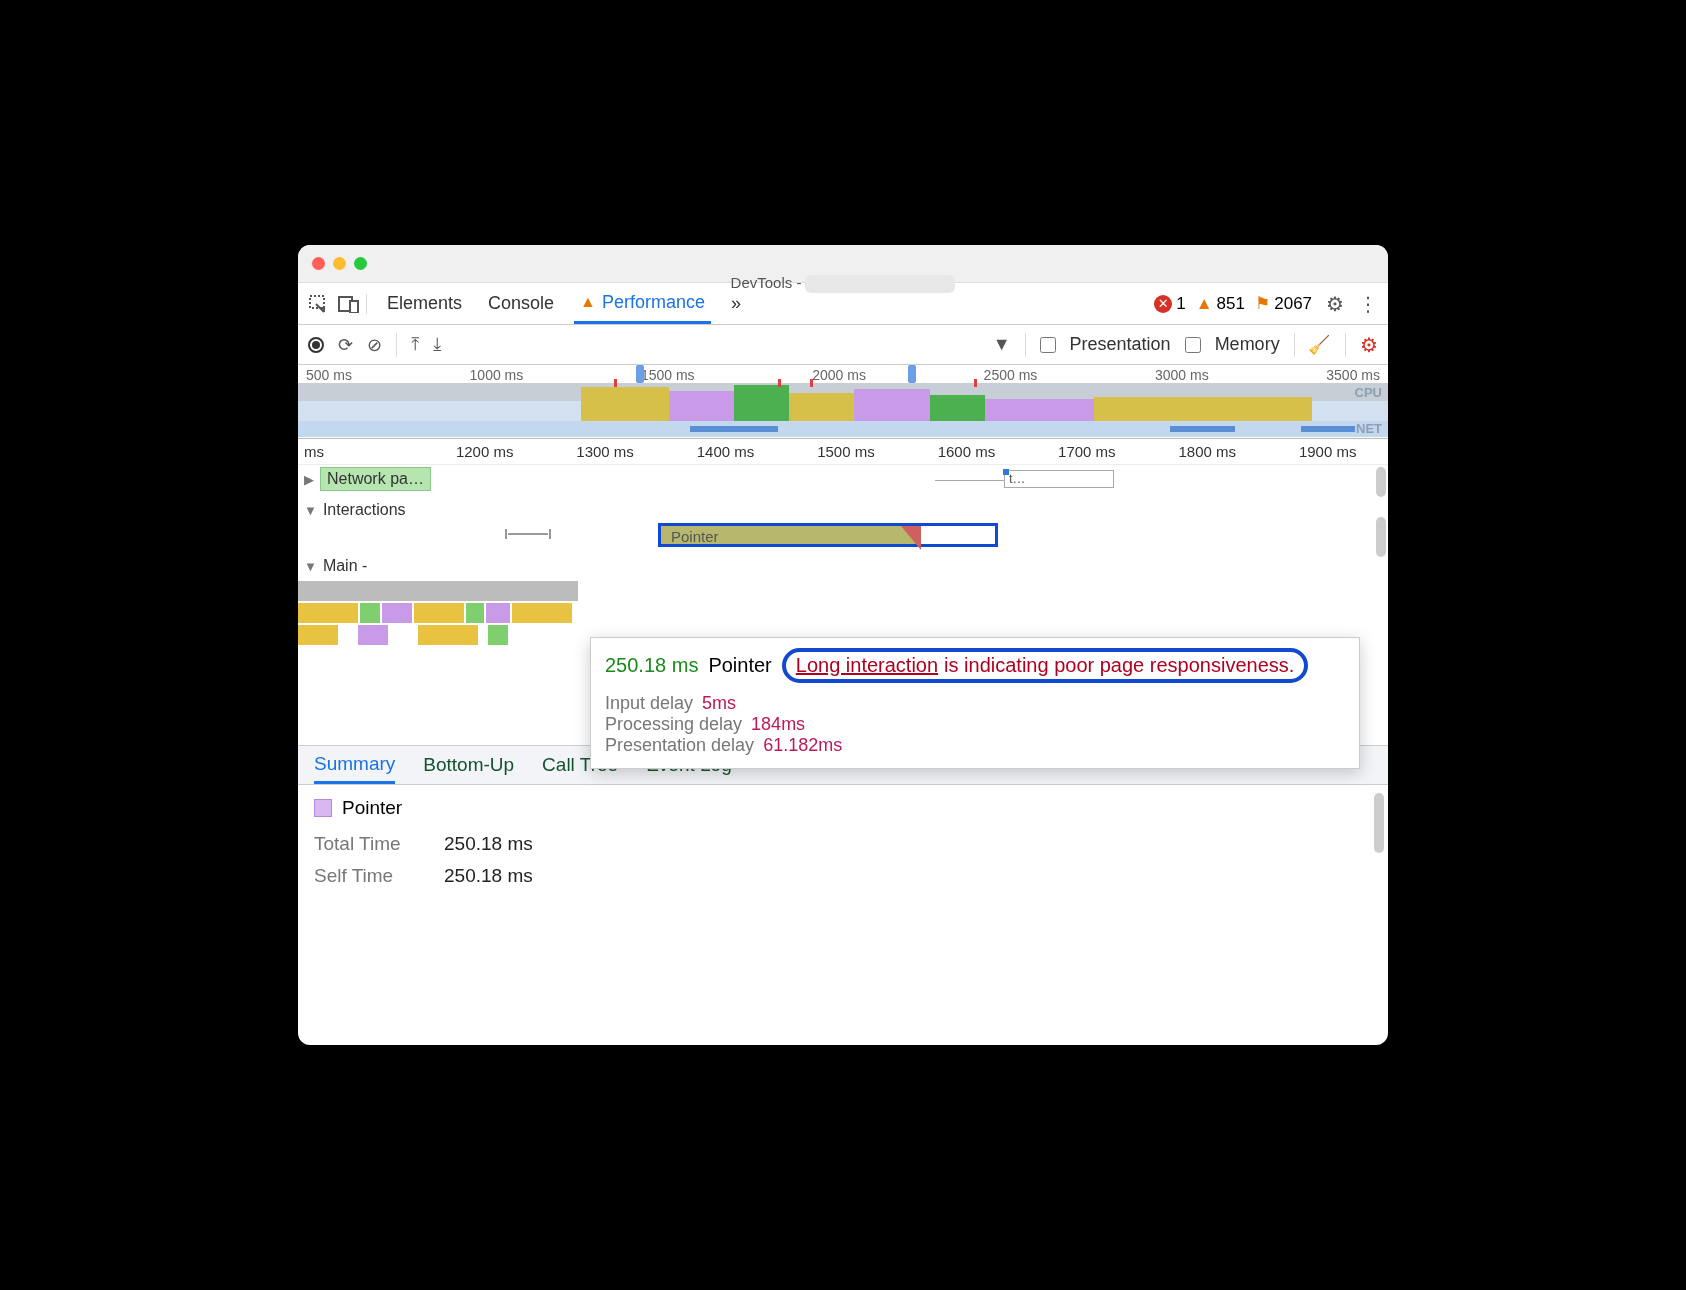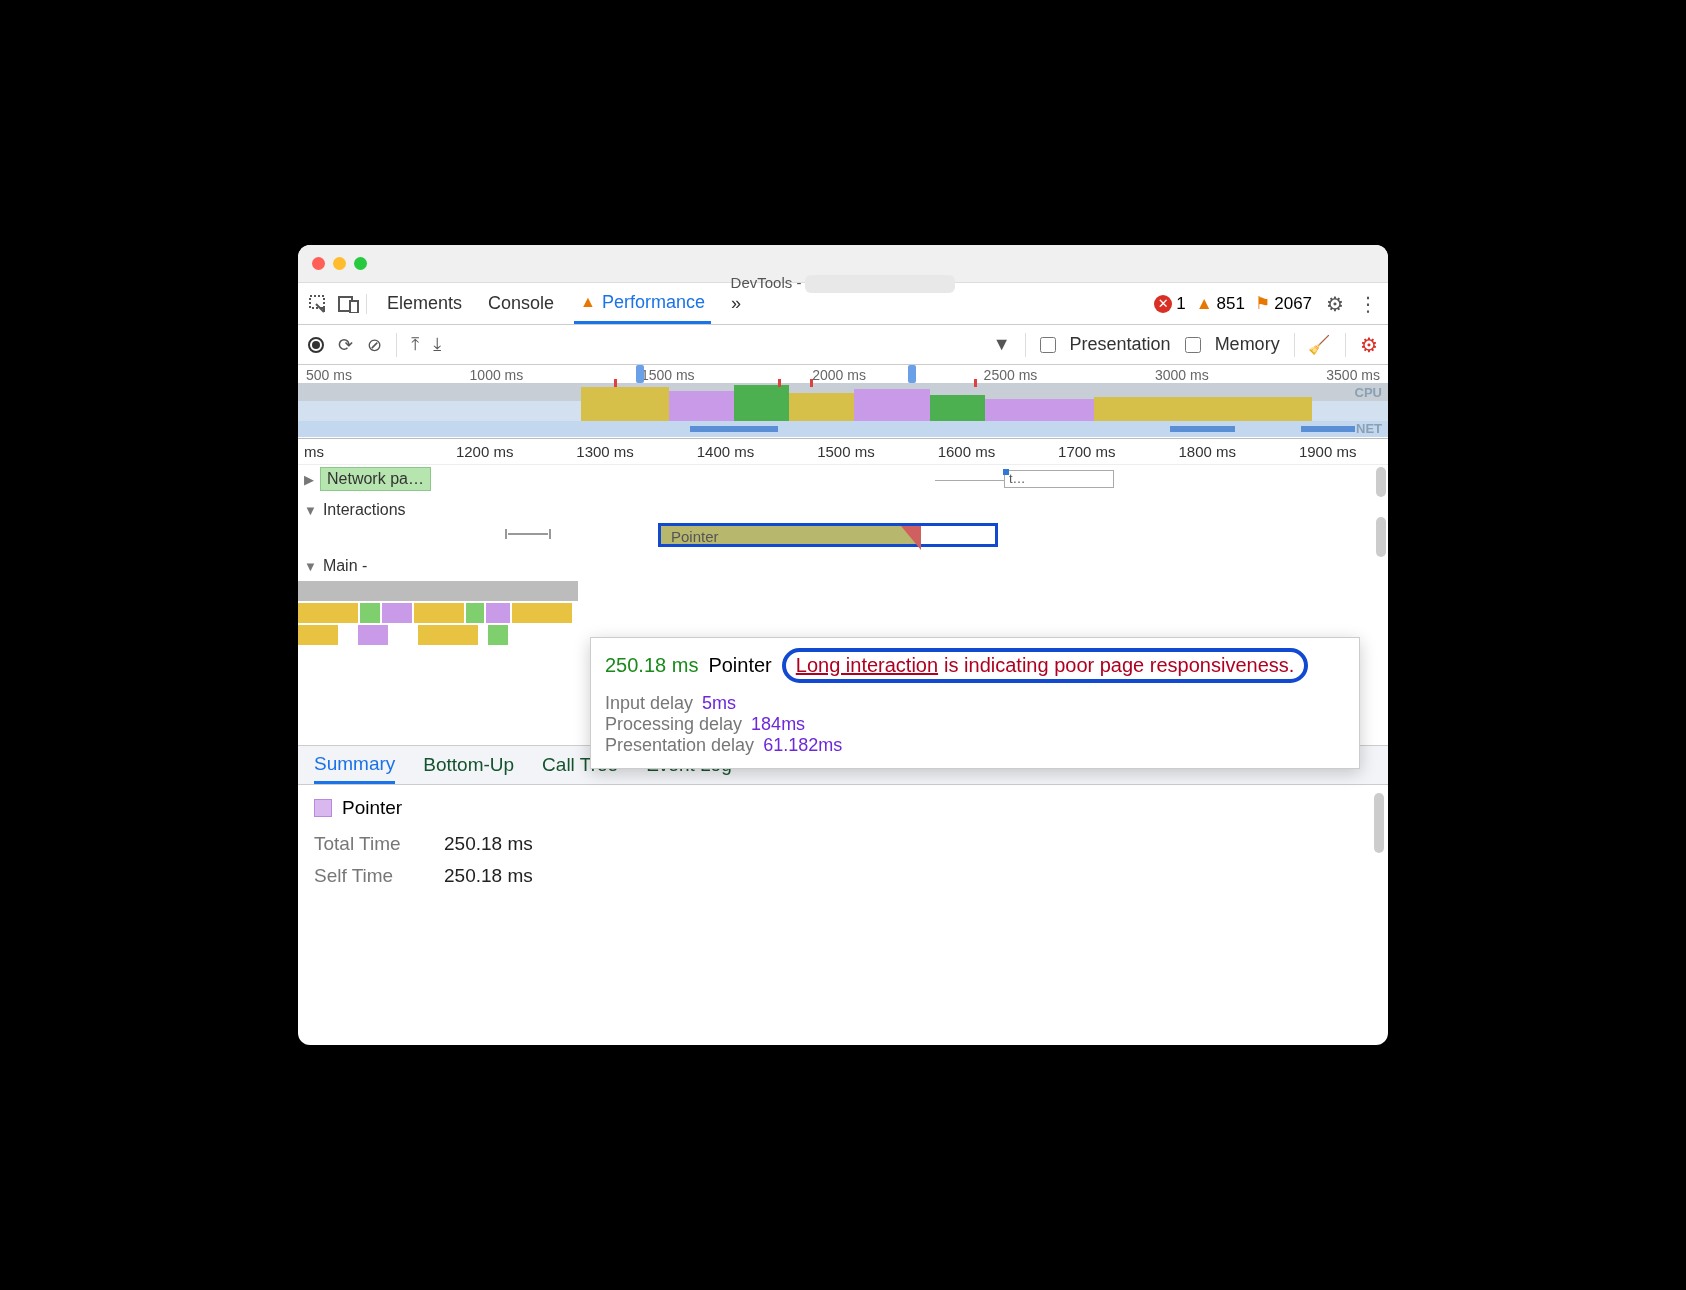--- a/index.html
+++ b/index.html
@@ -136,21 +136,21 @@
     box-shadow: 0 4px 16px rgba(0,0,0,.2);
     padding:10px 14px 12px;
     z-index:50;
   }
   .tooltip .line1 { display:flex; gap:10px; align-items:center; font-size:20px; flex-wrap:wrap;}
   .tooltip .ms-green { color:#1a8a1a; }
   .tooltip .highlight-box { border:4px solid #1149d1; border-radius:22px; padding:2px 10px; display:flex; gap:6px; align-items:center;}
   .tooltip .link { color:#b00020; text-decoration:underline;}
   .tooltip .warn-text{ color:#b00020;}
   .tooltip .details { margin-top:10px; font-size:18px; color:#777;}
-  .tooltip .details .val { color:#6d28d9; margin-left:4px;}
+  .tooltip .details .val { color:#be185d; margin-left:4px;}
   
   .detail-tabs {
     height:40px; display:flex; align-items:center; gap:28px; padding:0 16px;
     background:#f2f4f7; border-top:1px solid #ccc; border-bottom:1px solid #ccc;
     font-size:19px;
   }
   .detail-tabs .dtab { color:#14532d; cursor:pointer; height:100%; display:flex; align-items:center;}
   .detail-tabs .dtab.active { color:#1a73e8; border-bottom:3px solid #1a73e8;}
   
   .summary-body { padding:12px 16px; font-size:19px; position:relative;}

